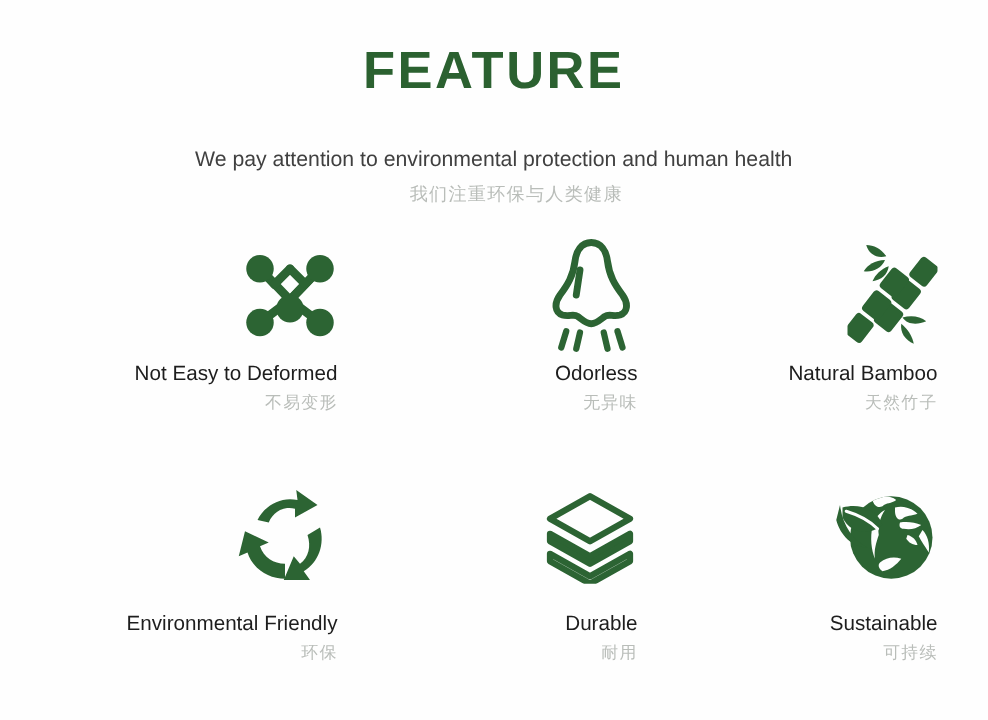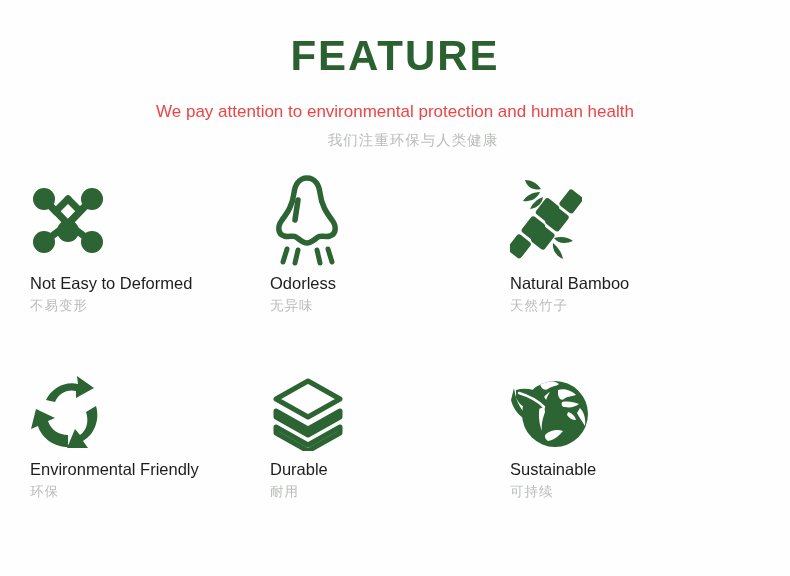--- a/index.html
+++ b/index.html
@@ -29,24 +29,24 @@
   }
   .title {
     font-size: 42px;
     font-weight: 700;
     letter-spacing: 2px;
     color: #2b6130;
     line-height: 1.05;
     margin: 0;
   }
   .subtitle-en {
-    margin-top: 24px;
+    margin-top: 40px;
     font-size: 17px;
     font-weight: 400;
-    color: #ef4444;
+    color: #404040;
     line-height: 1.2;
   }
   .subtitle-cn {
     margin-top: 10px;
     font-size: 14.5px;
     color: #b9bdb9;
     letter-spacing: 1px;
     line-height: 1.2;
     margin-left: 36px;
   }
@@ -57,21 +57,21 @@
     display: grid;
     grid-template-columns: repeat(3, 1fr);
     grid-template-rows: 196px 196px;
     width: 790px;
     box-sizing: border-box;
     padding: 0 40px 0 30px;
   }
   .cell {
     display: flex;
     flex-direction: column;
-    align-items: flex-start;
+    align-items: flex-end;
     justify-content: flex-start;
   }
   .icon-wrap {
     height: 96px;
     display: flex;
     align-items: center;
     justify-content: center;
   }
   .icon-wrap svg {
     display: block;
@@ -87,21 +87,21 @@
     font-size: 13.5px;
     color: #b9bdb9;
     line-height: 1.2;
     margin-top: 4px;
     letter-spacing: 1px;
     white-space: nowrap;
   }
 
   
   .row2 .icon-wrap { height: 92px; }
-  .row2 .label-en { margin-top: 0; }
+  .row2 .label-en { margin-top: 14px; }
 </style>
 </head>
 <body>
 
 <div class="page">
 
   <div class="header">
     <div class="title">FEATURE</div>
     <div class="subtitle-en">We pay attention to environmental protection and human health</div>
     <div class="subtitle-cn">我们注重环保与人类健康</div>

